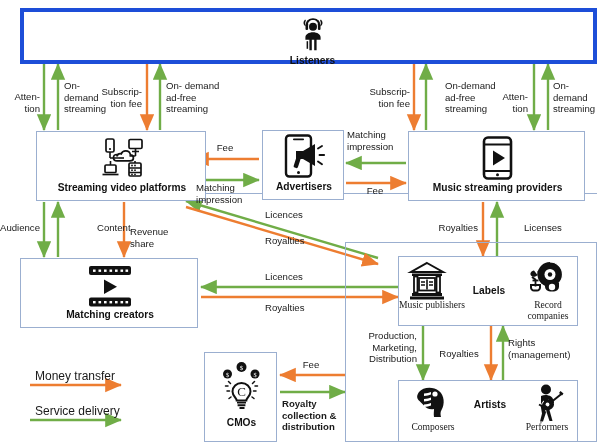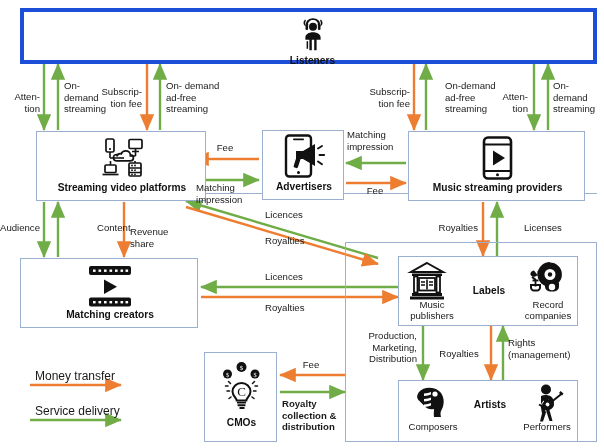--- a/index.html
+++ b/index.html
@@ -7,21 +7,21 @@
   #canvas{position:relative;width:604px;height:448px;overflow:hidden;background:#fff;}
   svg#wires{position:absolute;left:0;top:0;width:604px;height:448px;}
   .box{position:absolute;box-sizing:border-box;background:#fff;}
   .entity{border:1px solid #9BAFD0;}
   .listeners{border:4px solid #1d4ed8;}
   .panel{border:1px solid #9BAFD0;background:transparent;}
   .lbl{position:absolute;color:#1a1a1a;font-size:9.6px;line-height:11.6px;white-space:pre;}
   .lbl.c{text-align:center;}
   .lbl.r{text-align:right;}
   .title{position:absolute;font-weight:bold;font-size:10.2px;color:#111;text-align:center;white-space:nowrap;}
-  .sub{position:absolute;font-size:9.6px;color:#1a1a1a;text-align:center;line-height:11.4px;}
+  .sub{position:absolute;font-size:9.6px;color:#1a1a1a;text-align:center;line-height:11.4px;font-family:Liberation Serif, serif;}
   .icon{position:absolute;}
   .legend-t{position:absolute;font-size:12px;color:#1a1a1a;white-space:nowrap;}
 </style>
 </head>
 <body>
 
 <div id="canvas">
 
   <svg id="wires" viewBox="0 0 604 448">
     <defs>

